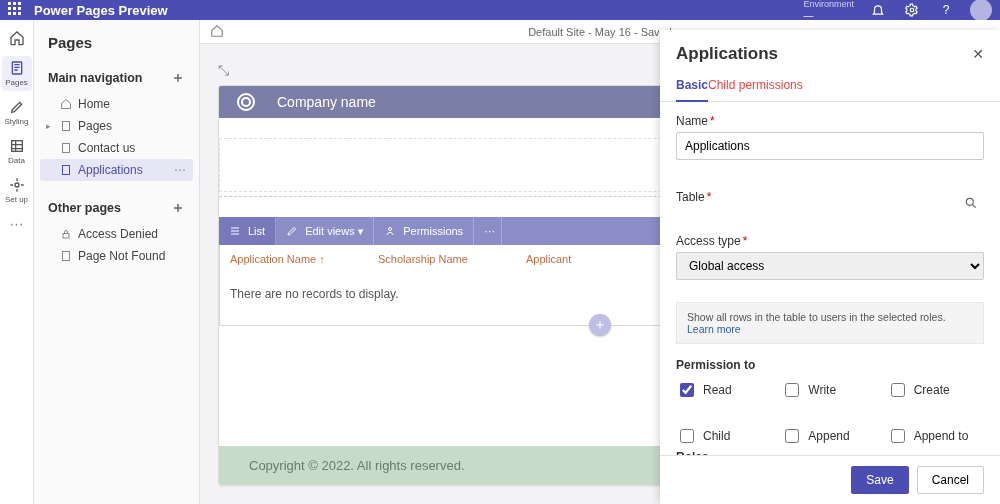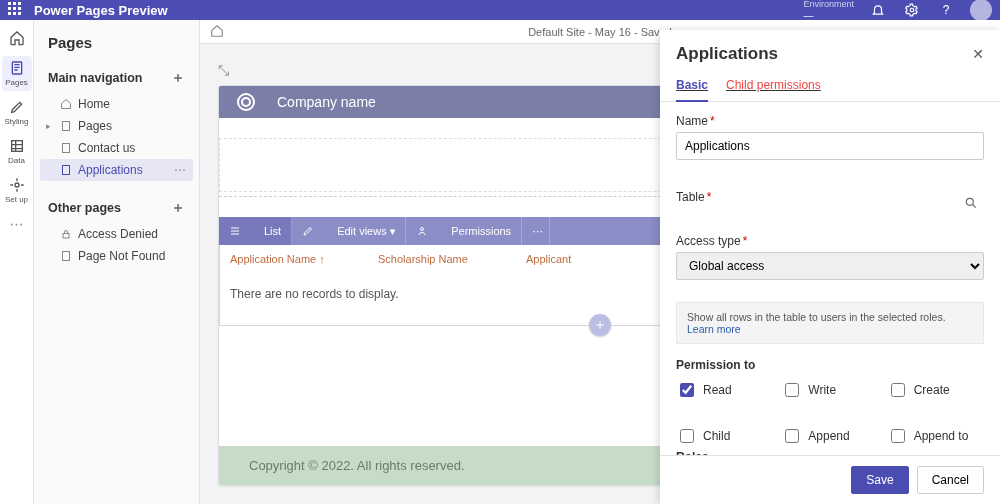--- a/index.html
+++ b/index.html
@@ -60,38 +60,38 @@
   .company{color:#ffffff;font-size:14px;}
   .nav-links{margin-left:auto;display:flex;align-items:center;gap:0;}
   .nav-links span{padding:0 16px;font-size:13px;border-left:1px solid rgba(255,255,255,.3);}
   .nav-links span:first-child{border-left:none;}
 
   .content-area{padding:20px 0px 0;}
   .content-title{font-size:24px;color:#3b3c97;padding:10px 30px 14px;border:1px dashed #ddd;text-align:right;}
   .info-line{border-bottom:1px dashed #ccc;margin-top:4px;}
 
   .toolbar{display:flex;background:#8a8dc6;color:#fff;align-items:center;height:28px;border-radius:3px 3px 0 0;}
-  .tb-btn{display:flex;align-items:center;gap:23px;padding:0 10px;height:100%;font-size:11px;cursor:pointer;border-right:1px solid rgba(255,255,255,.25);}
+  .tb-btn{display:flex;align-items:center;gap:7px;padding:0 10px;height:100%;font-size:11px;cursor:pointer;border-right:1px solid rgba(255,255,255,.25);}
   .tb-btn.active{background:#7779bb;}
   .tb-more{width:28px;text-align:center;}
 
   .grid{border:1px solid #dcd5cf;border-top:none;background:#fff;}
   .grid-head{display:flex;padding:8px 10px;font-size:11px;color:var(--orange);}
   .grid-head div{flex:1;}
   .grid-body{padding:14px 10px 24px;font-size:12px;color:#555;position:relative;}
   .add-row{position:absolute;left:50%;transform:translateX(-50%);bottom:-11px;width:22px;height:22px;border-radius:50%;background:#bcbee3;color:#fff;display:flex;align-items:center;justify-content:center;font-size:14px;box-shadow:0 1px 2px rgba(0,0,0,.2);}
 
   .footer{margin-top:120px;background:#c7dbc9;padding:12px 30px;color:#6b7b6d;font-size:13px;}
 
   
   .flyout{position:absolute;top:30px;right:0;bottom:0;width:340px;background:#fff;box-shadow:-2px 0 8px rgba(0,0,0,.15);display:flex;flex-direction:column;}
   .fly-head{display:flex;align-items:center;justify-content:space-between;padding:14px 16px 6px;}
   .fly-head h3{margin:0;font-size:17px;font-weight:600;}
   .close{font-size:14px;color:#555;cursor:pointer;}
-  .tabs{display:flex;gap:18px;padding:0 16px;border-bottom:1px solid var(--light-border);text-decoration:underline;}
+  .tabs{display:flex;padding:0 16px;border-bottom:1px solid var(--light-border);}
   .tab{padding:8px 0;font-size:12px;color:#ef4444;cursor:pointer;}
   .tab.active{color:#4b4db3;border-bottom:2px solid #4b4db3;font-weight:600;margin-bottom:-1px;}
 
   .fly-body{flex:1;overflow:auto;padding:12px 16px;}
   .field{margin-bottom:30px;}
   .field label{display:block;font-size:12px;margin-bottom:4px;}
   .req{color:#c00;margin-left:2px;}
   .field input,.field select{width:100%;height:28px;border:1px solid #ccc;border-radius:2px;padding:0 8px;font-size:12px;}
   .lookup{position:relative;}
   .lookup input{padding-right:24px;background:#f3f3f3;}

